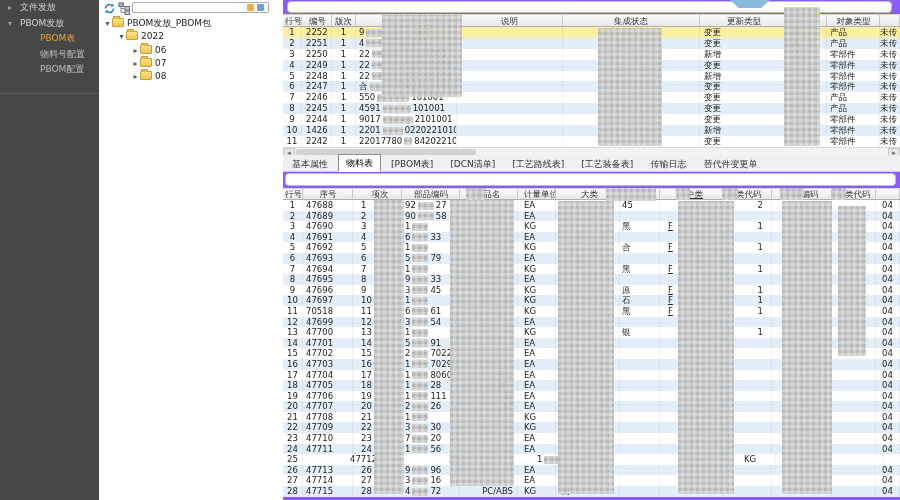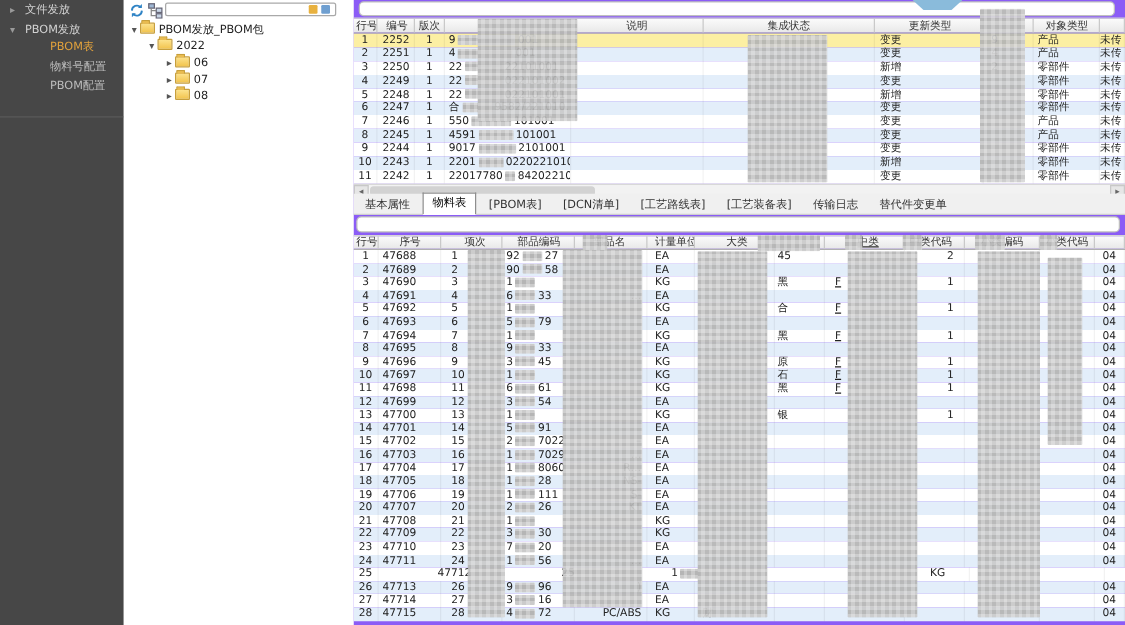--- a/index.html
+++ b/index.html
@@ -242,21 +242,21 @@
         <span class="cell t-code">9017<span class="chip" style="width: 30px;"></span>2101001</span>
         <span class="cell t-desc"></span>
         <span class="cell t-integ"></span>
         <span class="cell t-upd">变更</span>
         <span class="cell t-np"></span>
         <span class="cell t-obj">零部件</span>
         <span class="cell t-st">未传</span>
       </div>
       <div class="trow even" style="height: 10.9px; line-height: 10.9px;">
         <span class="cell t-no">10</span>
-        <span class="cell t-id">2243</span>
+        <span class="cell t-id">1426</span>
         <span class="cell t-rev">1</span>
         <span class="cell t-code">2201<span class="chip" style="width: 20px;"></span>022022101001</span>
         <span class="cell t-desc"></span>
         <span class="cell t-integ"></span>
         <span class="cell t-upd">新增</span>
         <span class="cell t-np"></span>
         <span class="cell t-obj">零部件</span>
         <span class="cell t-st">未传</span>
       </div>
       <div class="trow" style="height: 10.9px; line-height: 10.9px;">
@@ -452,21 +452,21 @@
         <span class="cell b-g1"></span>
         <span class="cell b-g2">石</span>
         <span class="cell b-g3">F</span>
         <span class="cell b-g4">1</span>
         <span class="cell b-g5"></span>
         <span class="cell b-g6"></span>
         <span class="cell b-g7">04</span>
       </div>
       <div class="trow" style="height: 10.6px; line-height: 10.6px;">
         <span class="cell b-no">11</span>
-        <span class="cell b-sn">47698</span>
+        <span class="cell b-sn">70518</span>
         <span class="cell b-it">11</span>
         <span class="cell b-code">6<span class="chip" style="width: 16px;"></span>61</span>
         <span class="cell b-nm"></span>
         <span class="cell b-un">KG</span>
         <span class="cell b-g1"></span>
         <span class="cell b-g2">黑</span>
         <span class="cell b-g3">F</span>
         <span class="cell b-g4">1</span>
         <span class="cell b-g5"></span>
         <span class="cell b-g6"></span>

